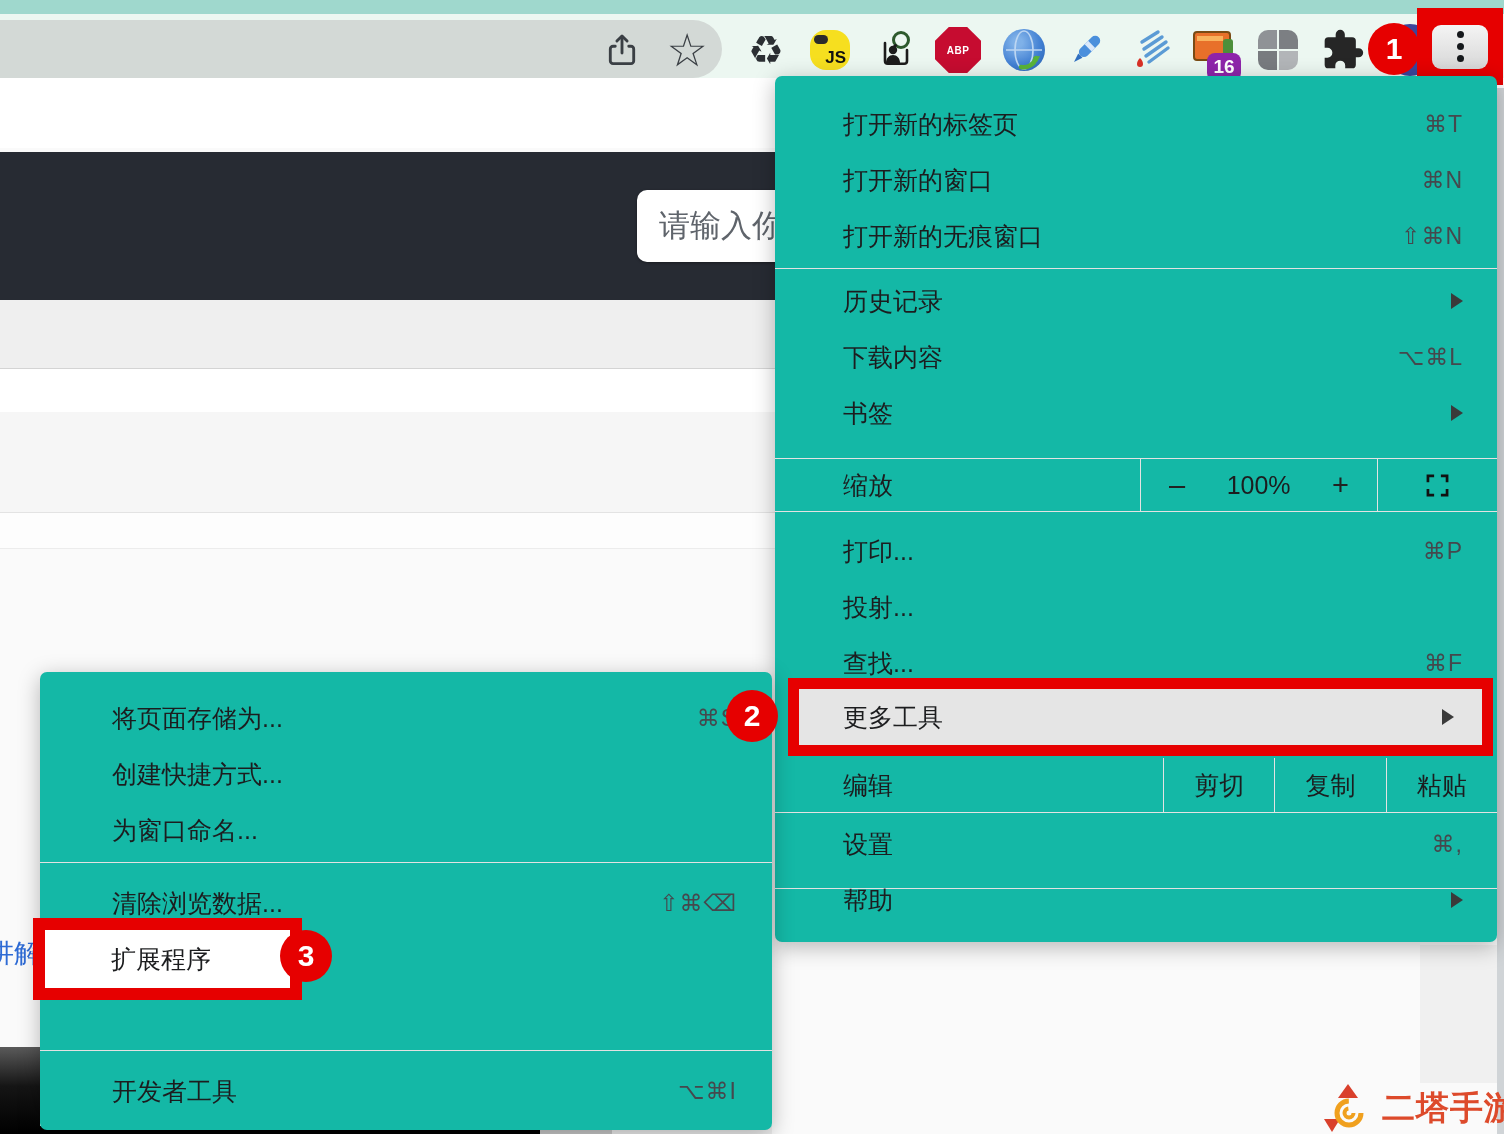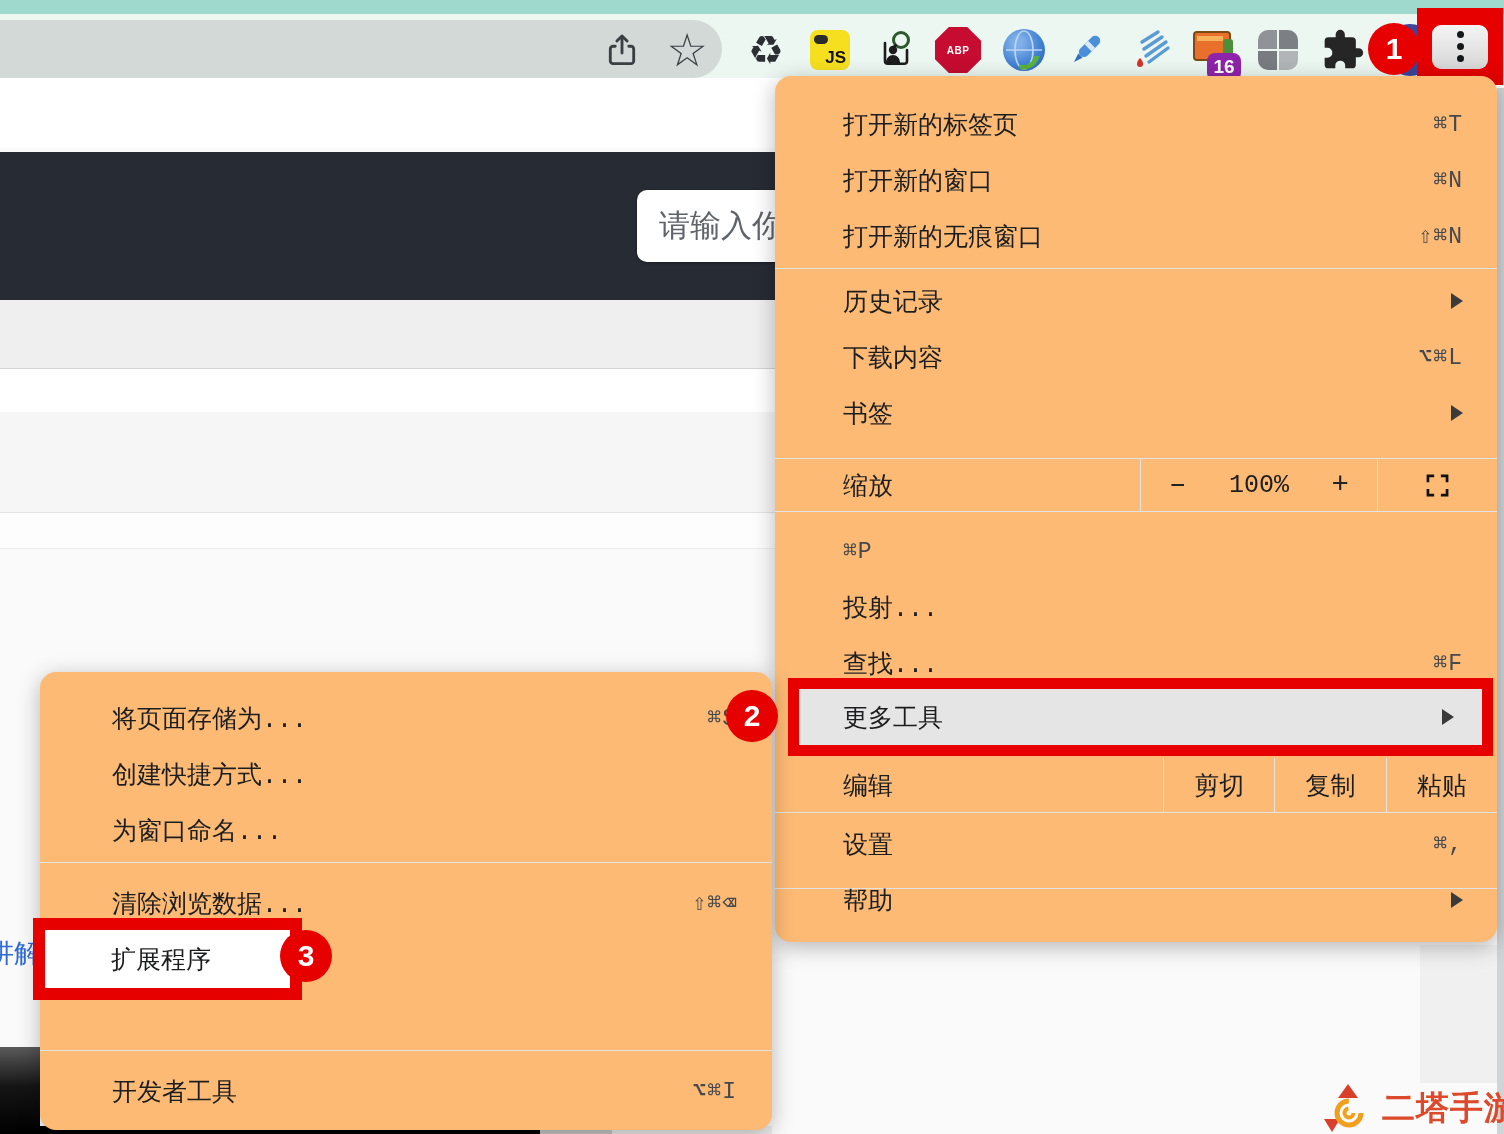--- a/index.html
+++ b/index.html
@@ -4,21 +4,21 @@
 <style>
   html,body{margin:0;padding:0;background:#fff;}
   #app{position:relative;width:1504px;height:1134px;overflow:hidden;
        font-family:"Liberation Sans","DejaVu Sans",sans-serif;background:#fafafa;}
   
   .tabstrip{position:absolute;left:0;top:0;width:1504px;height:14px;background:#9fd8cd;z-index:1;}
   .toolbar{position:absolute;left:0;top:14px;width:1504px;height:64px;background:#ecf7f1;z-index:2;}
   .addressbar{position:absolute;left:-30px;top:20px;width:752px;height:58px;background:#d3d9d6;border-radius:29px;z-index:3;}
   .ticon{position:absolute;top:27px;width:46px;height:46px;display:flex;align-items:center;justify-content:center;z-index:4;}
   .glyph{font-size:40px;color:#2b2f33;line-height:1;}
-  .js-badge{width:40px;height:40px;background:#f6df1f;border-radius:8px;position:relative;}
+  .js-badge{width:40px;height:40px;background:#f6df1f;border-radius:16px;position:relative;}
   .js-badge .sw{position:absolute;left:4px;top:5px;width:14px;height:9px;background:#2b2b2b;border-radius:5px;}
   .js-badge .txt{position:absolute;right:4px;bottom:2px;font-weight:bold;font-size:17px;color:#111;}
   .abp{width:46px;height:46px;background:#c60c30;display:flex;align-items:center;justify-content:center;
        clip-path:polygon(30% 0,70% 0,100% 30%,100% 70%,70% 100%,30% 100%,0 70%,0 30%);}
   .abp span{color:#fff;font-weight:bold;font-size:10px;letter-spacing:.5px;}
   .globe{width:42px;height:42px;border-radius:50%;background:radial-gradient(circle at 35% 32%,#7fb1e8 12%,#3f7ed2 60%,#2a5ea6 100%);position:relative;}
   .globe svg{position:absolute;left:0;top:0;}
   .clipext{position:relative;width:46px;height:46px;}
   .clipext .card{position:absolute;left:4px;top:4px;width:34px;height:26px;background:#e8702a;border:2px solid #7a4b14;border-radius:4px;}
   .clipext .card::before{content:"";position:absolute;left:2px;top:3px;width:26px;height:5px;background:#f9b25c;}
@@ -48,21 +48,21 @@
   .left-link{position:absolute;left:-12px;top:936px;font-size:26px;color:#2e6bd5;z-index:6;white-space:nowrap;}
   .blk-corner{position:absolute;left:0;top:1047px;width:40px;height:87px;background:linear-gradient(180deg,#5a5a5a,#151515 45%,#000);z-index:7;}
   .blk-strip{position:absolute;left:0;top:1126px;width:540px;height:8px;background:#000;z-index:5;}
   .gray-strip{position:absolute;left:540px;top:1126px;width:72px;height:8px;background:#c9c9c9;z-index:5;}
   .lgray-strip{position:absolute;left:612px;top:1126px;width:160px;height:8px;background:#ededed;z-index:5;}
   .scrollbar{position:absolute;left:1497px;top:88px;width:7px;height:1046px;background:#d0d4d7;z-index:7;}
   .gray-block{position:absolute;left:1420px;top:945px;width:84px;height:138px;background:#f0f0f0;z-index:1;}
   .watermark{position:absolute;left:1322px;top:1082px;display:flex;align-items:center;gap:8px;z-index:8;}
   .watermark .txt{font-size:33px;font-weight:bold;color:#dd4a2b;letter-spacing:1px;white-space:nowrap;}
   
-  .panel{position:absolute;background:#fdba74;border-radius:16px;box-shadow:0 5px 22px rgba(0,0,0,.28);z-index:20;font-family:Liberation Mono, monospace;}
+  .panel{position:absolute;background:#14b8a6;border-radius:7px;box-shadow:0 5px 22px rgba(0,0,0,.28);z-index:20;}
   #main-menu{left:775px;top:76px;width:722px;height:866px;}
   #sub-menu{left:40px;top:672px;width:732px;height:458px;}
   .mrow{position:absolute;left:0;right:0;height:56px;display:flex;align-items:center;
         padding:0 34px 0 68px;box-sizing:border-box;font-size:25px;color:#1c1d1f;}
   #sub-menu .mrow{padding:0 35px 0 72px;}
   .mrow .lbl{flex:1;}
   .mrow .sc{font-size:23px;color:#45484d;letter-spacing:1px;white-space:nowrap;}
   .tri{width:0;height:0;border-left:12px solid #3a3a3a;border-top:8px solid transparent;border-bottom:8px solid transparent;}
   .mdiv{position:absolute;left:0;right:0;height:1px;background:#e2e2e2;}
   .zoomrow{position:absolute;left:0;right:0;top:382px;height:54px;border-top:1px solid #e3e3e3;border-bottom:1px solid #e3e3e3;
@@ -292,20 +292,21 @@
         <span class="pm">+</span>
       </div>
       <div class="zf">
         <svg width="27" height="27" viewBox="0 0 24 24">
           <path d="M9 3.5H3.5V9M15 3.5H20.5V9M9 20.5H3.5V15M15 20.5H20.5V15" fill="none" stroke="#111" stroke-width="2.4"></path>
         </svg>
       </div>
     </div>
 
     <div class="mrow" style="top:447px">
+      <span class="lbl">打印...</span>
         <span class="sc">⌘P</span>
       </div>
     <div class="mrow" style="top:503px">
       <span class="lbl">投射...</span>
       </div>
     <div class="mrow" style="top:559px">
       <span class="lbl">查找...</span>
         <span class="sc">⌘F</span>
       </div>
 

